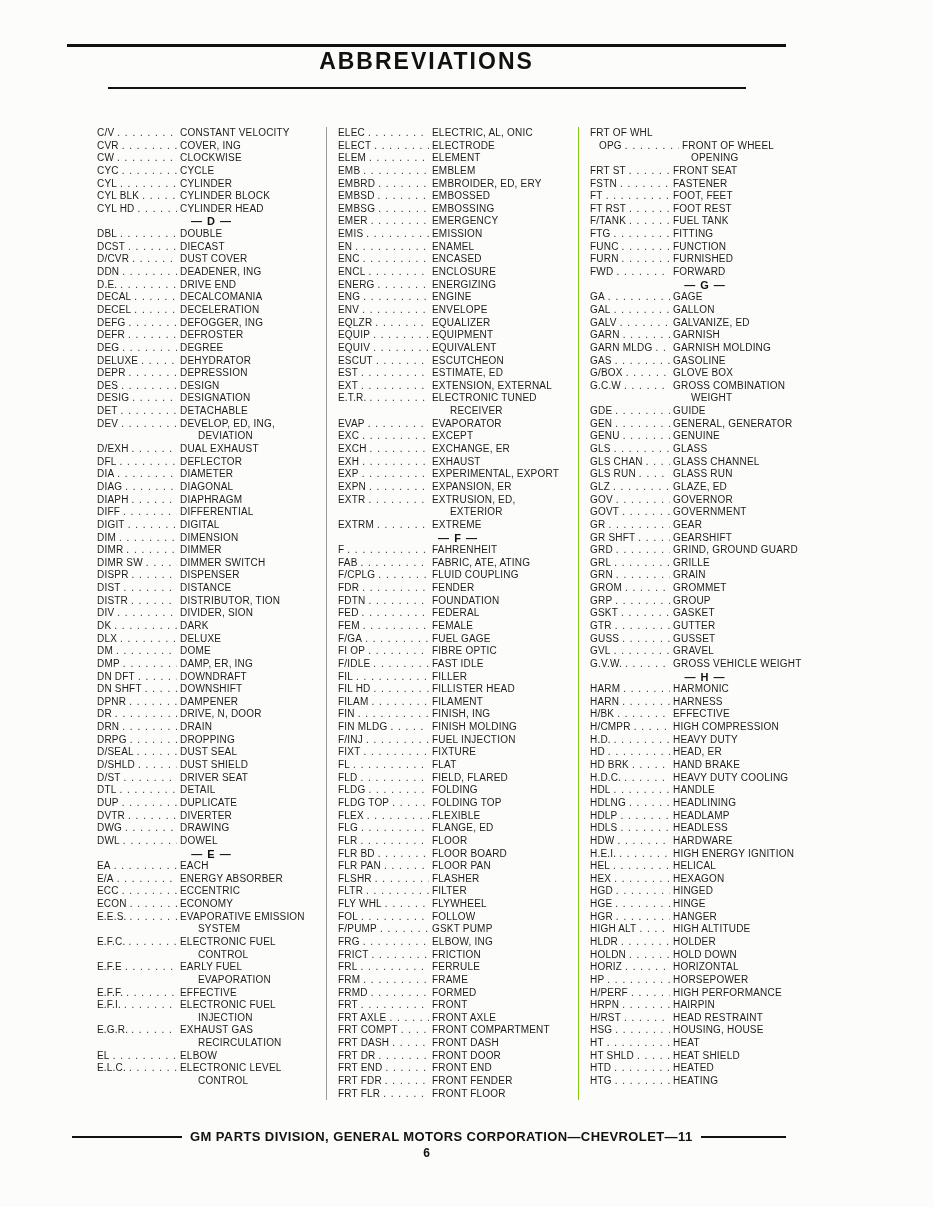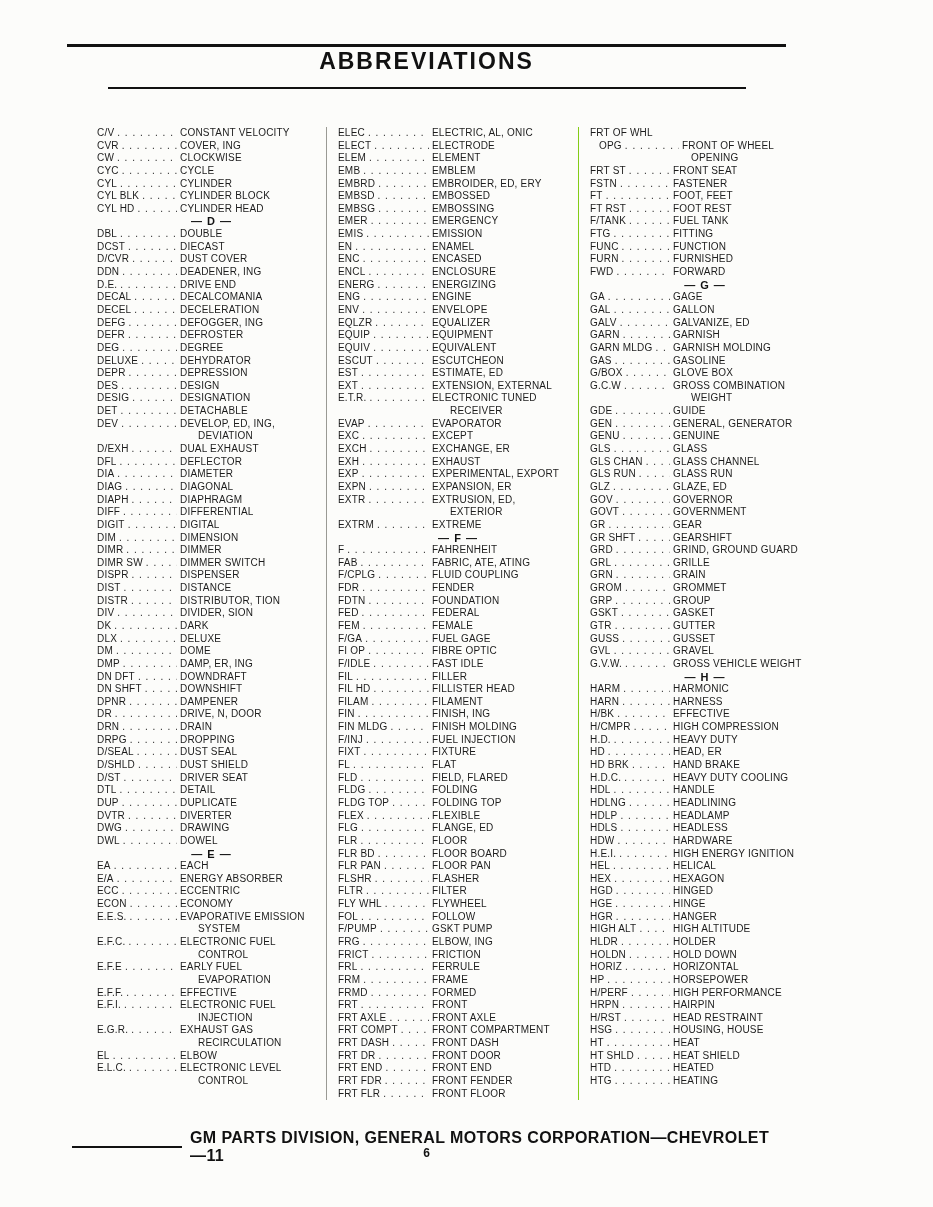--- a/index.html
+++ b/index.html
@@ -34,21 +34,21 @@
   .dots::after { content:". . . . . . . . . . . . . . . . . . . . . . . ."; letter-spacing:1px; }
   .def { flex:1; overflow:hidden; }
   .indent { padding-left:9px;justify-content:flex-end; }
   .cont { height:12.65px; line-height:12.65px; padding-left:101px; white-space:nowrap; }
   .col-2 .cont { padding-left:112px; }
   .sec-header { height:12.65px; line-height:12.65px; text-align:center; font-weight:bold; font-size:11px; letter-spacing:1px; color:#111; }
 
   .footer {
     position:absolute; top:1129px; left:72px; width:714px;
     display:flex; align-items:center;
-    font-size:16px; font-weight:bold; letter-spacing:0.4px; color:#111;
+    font-size:13px; font-weight:bold; letter-spacing:0.4px; color:#111;
   }
   .fline { height:2px; background:#111; }
   .fline-left { width:110px; flex:none; margin-right:8px; }
   .fline-right { flex:1; margin-left:8px; }
   .page-number {
     position:absolute; top:1146px; left:67px; width:719px;
     text-align:center; font-size:12px; font-weight:bold; color:#111;
   }
 </style>
 </head>

